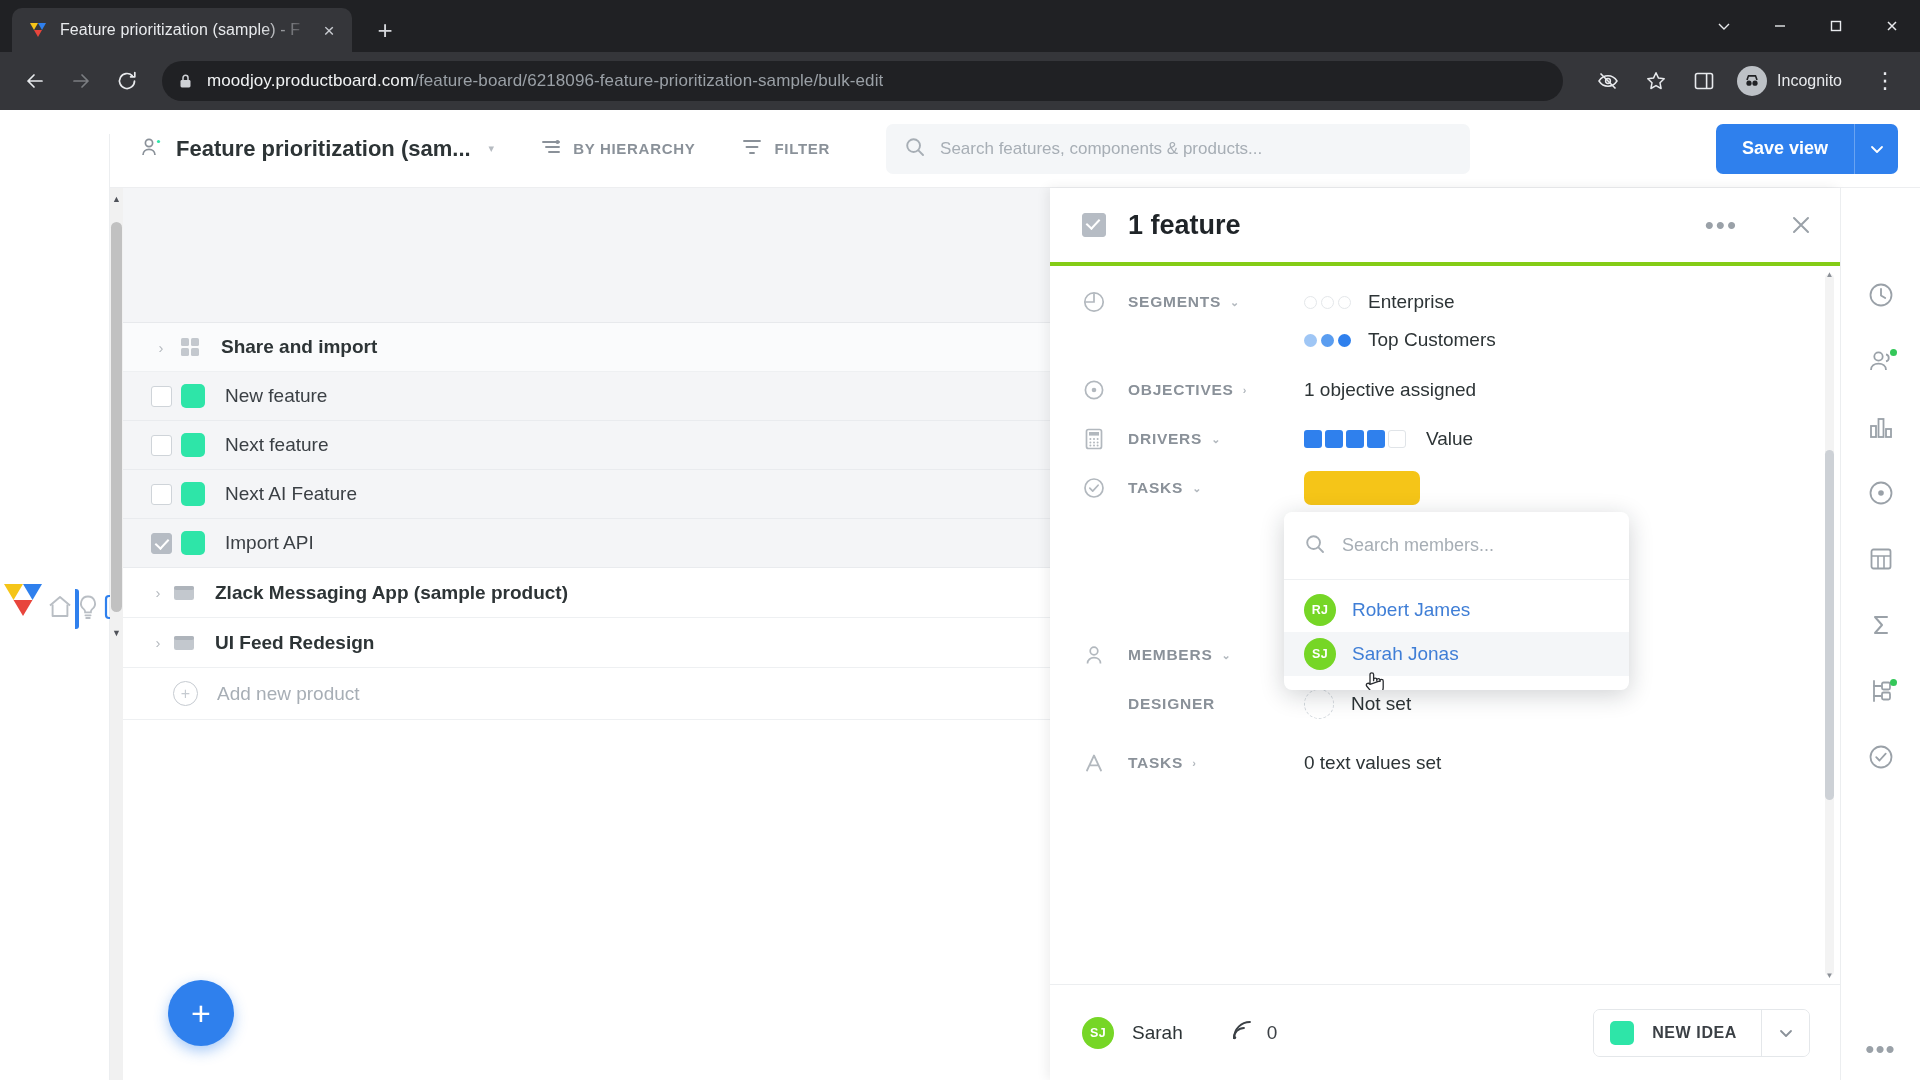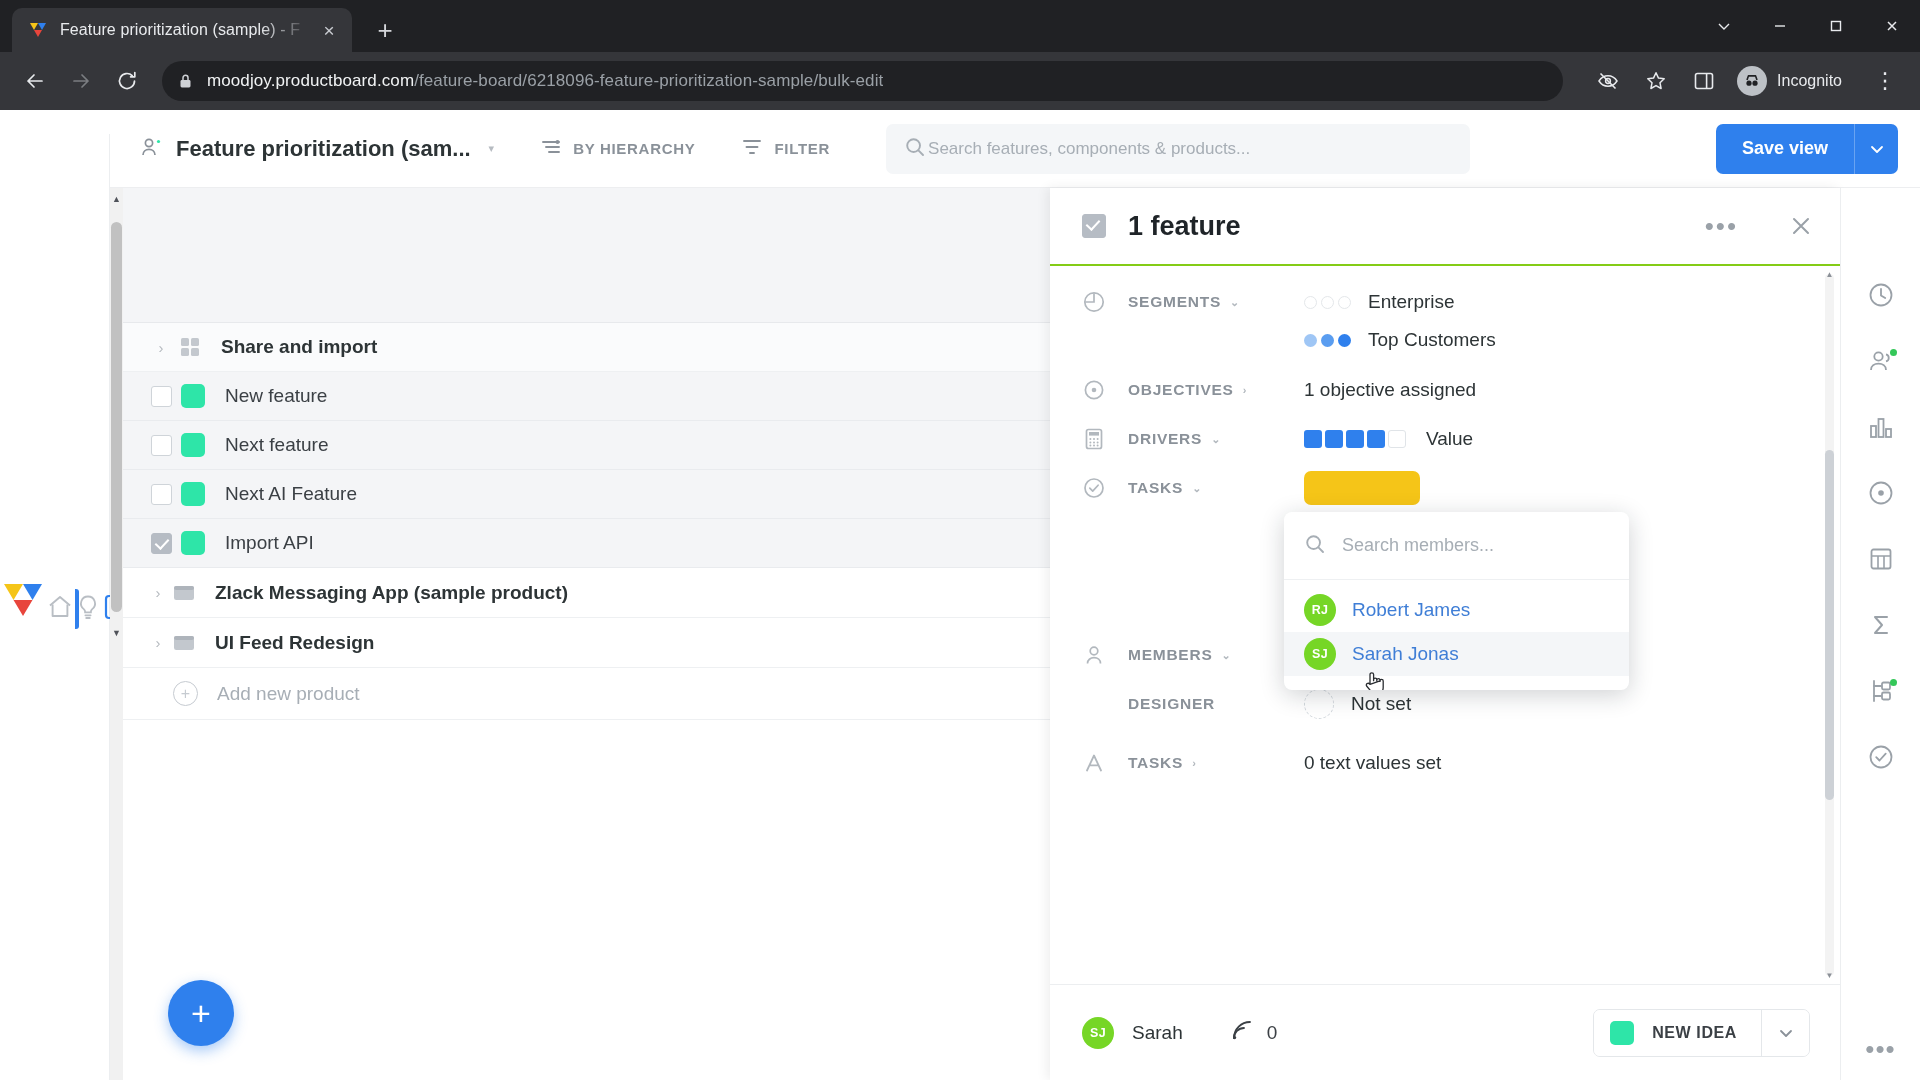--- a/index.html
+++ b/index.html
@@ -125,21 +125,21 @@
   .board-sel { display:flex; align-items:center; gap: 12px; color:#2d3436; }
   .board-title { font-size: 22px; font-weight: 600; color:#2d3436; white-space:nowrap; }
   .caret { color:#b6bbc1; font-size: 11px; margin-left: 6px; }
   .head-btn {
     display:flex; align-items:center; gap: 11px; margin-left: 46px;
     color:#8a9199; font-size: 15px; font-weight: 700; letter-spacing: .7px;
     white-space: nowrap;
   }
   .searchbox {
     margin-left: 56px; flex: 0 0 584px; height: 50px; background:#f4f6f8;
-    border-radius: 7px; display:flex; align-items:center; padding: 0 18px; gap: 2px;
+    border-radius: 7px; display:flex; align-items:center; padding: 0 18px; gap: 14px;
   }
   .searchbox .ph { color:#a7aeb5; font-size: 17px; }
   .saveview {
     margin-left: auto; display:flex; align-items:stretch; height: 50px; padding-left: 28px;
   }
   .saveview-main {
     background:#2f80ed; color:#fff; font-size: 18px; font-weight: 700;
     border-radius: 7px 0 0 7px; padding: 0 26px; display:flex; align-items:center;
     border: none;
   }
@@ -211,21 +211,21 @@
     line-height:1;
   }
 
   
   .panel {
     width: 790px; flex: 0 0 790px; background:#fff; display:flex; flex-direction:column;
     box-shadow: -3px 0 11px rgba(0,0,0,.07); position: relative; z-index: 4;
   }
   .panel-head {
     height: 78px; display:flex; align-items:center; padding: 0 26px 0 32px; gap: 22px;
-    border-bottom: 2px solid #84cc16;
+    border-bottom: 4px solid #84cc16;
   }
   .panel-title { font-size: 27px; font-weight: 700; color:#1f2428; }
   .panel-dots { margin-left:auto; color:#9aa1a8; font-size: 26px; letter-spacing:2px; line-height:.5; }
   .panel-close { color:#9aa1a8; margin-left: 28px; display:flex; }
 
   .panel-body { flex: 1; position: relative; overflow: hidden; padding-top: 14px; }
   .panel-scroll {
     position:absolute; right: 6px; top: 8px; bottom: 8px; width: 9px;
   }
   .ps-track { position:absolute; inset:0; background:#f3f3f3; border-radius:5px;}

